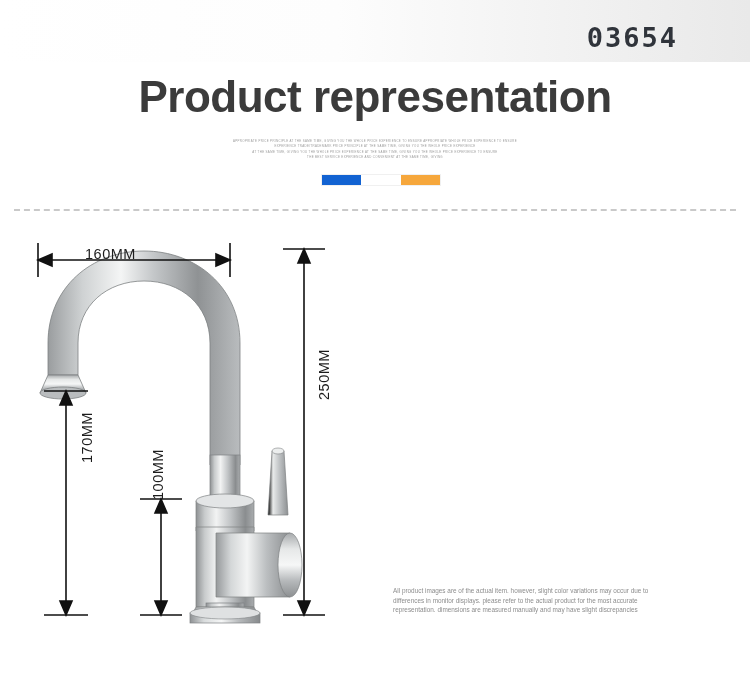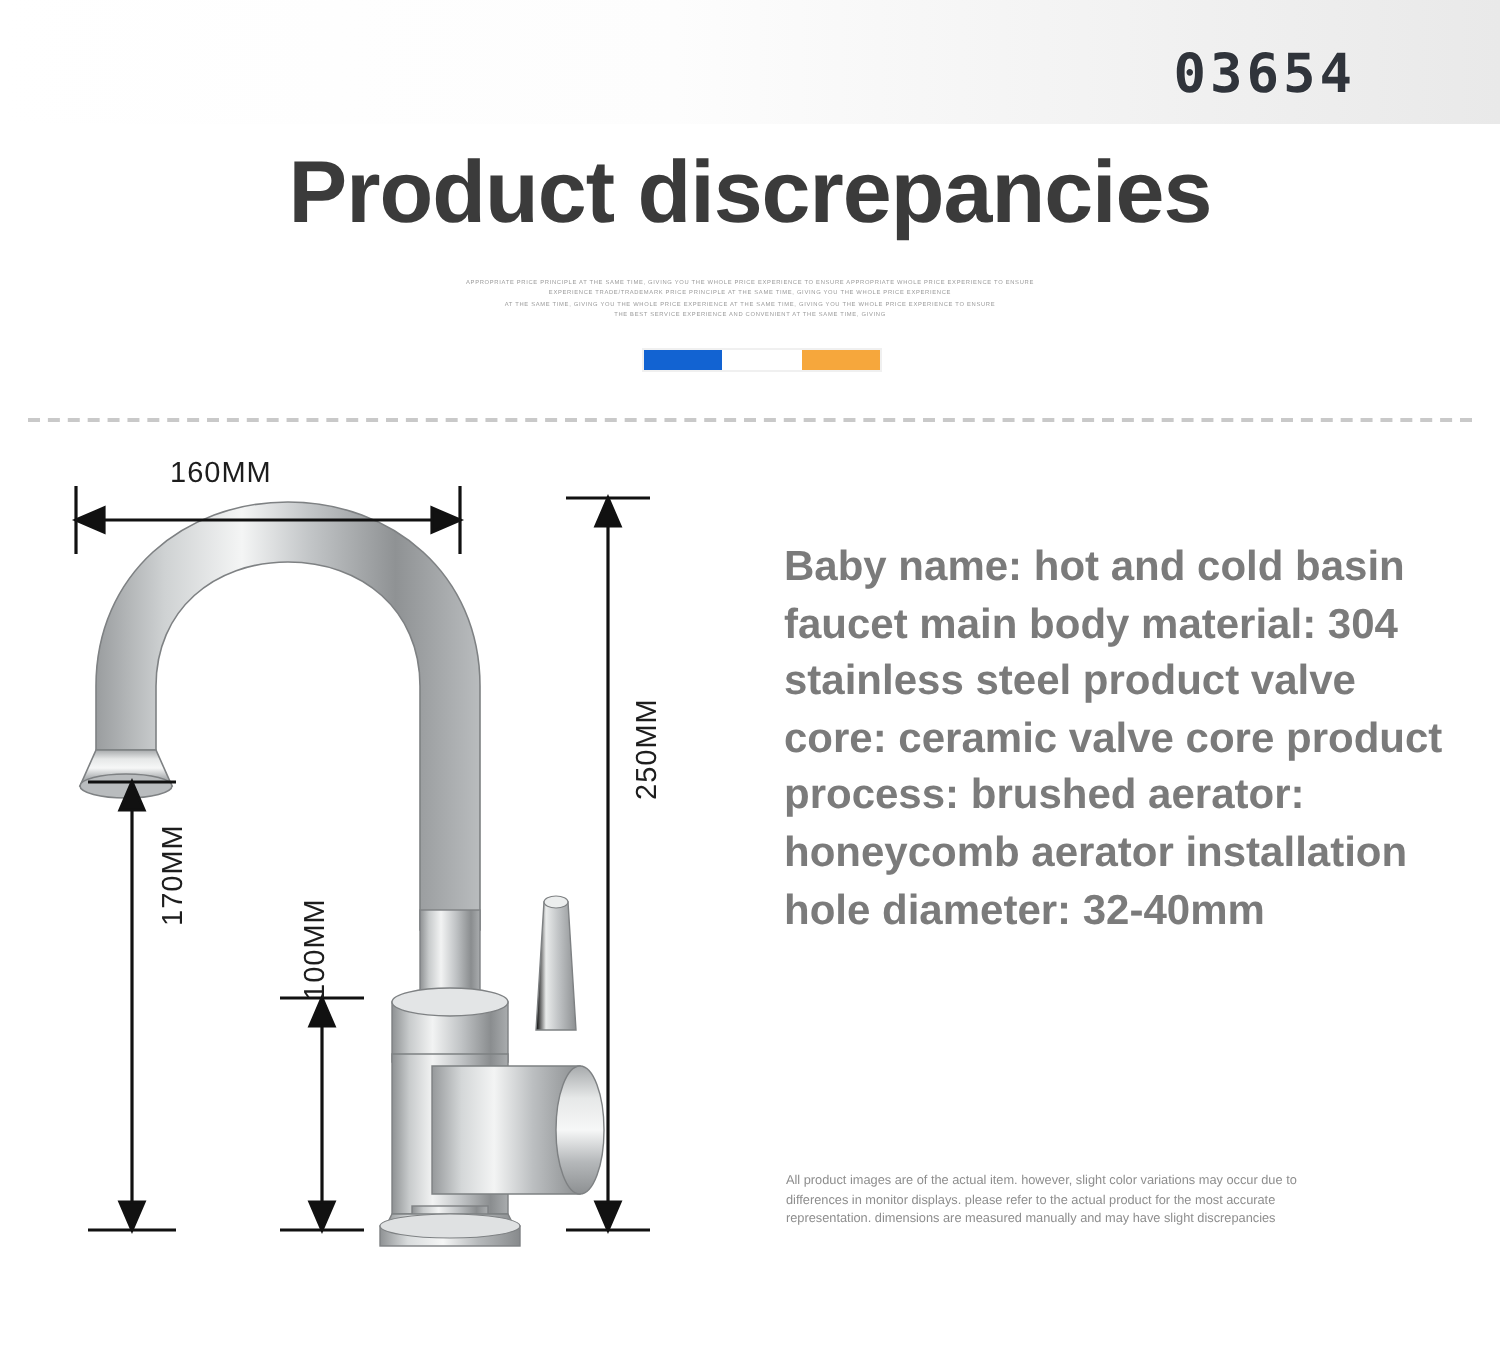--- a/index.html
+++ b/index.html
@@ -75,34 +75,34 @@
 
   
   .drawing{position:absolute;left:0;top:215px;width:380px;height:440px;}
   .drawing svg{display:block;}
 
   .dimlabel{
     position:absolute;font-size:14.5px;color:#1d1d1d;
     font-family:"Liberation Sans", sans-serif;letter-spacing:.5px;
     white-space:nowrap;
   }
-  .lbl-160{left:85px;top:229px;}
+  .lbl-160{left:85px;top:246px;}
   .lbl-170{left:79px;top:463px;transform:rotate(-90deg);transform-origin:left top;}
   .lbl-100{left:150px;top:500px;transform:rotate(-90deg);transform-origin:left top;}
   .lbl-250{left:316px;top:400px;transform:rotate(-90deg);transform-origin:left top;}
 </style>
 </head>
 <body>
 
 <div class="page">
 
   <div class="header-band"></div>
   <div class="watermark">03654</div>
 
-  <div class="title">Product discrepancies</div>
+  <div class="title">Product representation</div>
 
   <div class="subtext">APPROPRIATE PRICE PRINCIPLE AT THE SAME TIME, GIVING YOU THE WHOLE PRICE EXPERIENCE TO ENSURE APPROPRIATE WHOLE PRICE EXPERIENCE TO ENSURE
 EXPERIENCE TRADE/TRADEMARK PRICE PRINCIPLE AT THE SAME TIME, GIVING YOU THE WHOLE PRICE EXPERIENCE
 AT THE SAME TIME, GIVING YOU THE WHOLE PRICE EXPERIENCE AT THE SAME TIME, GIVING YOU THE WHOLE PRICE EXPERIENCE TO ENSURE
 THE BEST SERVICE EXPERIENCE AND CONVENIENT AT THE SAME TIME, GIVING</div>
 
   <div class="colorbar">
     <span class="cb-blue"></span>
     <span class="cb-white"></span>
     <span class="cb-orange"></span>
@@ -220,18 +220,17 @@
         <line x1="283" y1="400" x2="325" y2="400"></line>
       </g>
     </svg>
   </div>
 
   <div class="dimlabel lbl-160">160MM</div>
   <div class="dimlabel lbl-170">170MM</div>
   <div class="dimlabel lbl-100">100MM</div>
   <div class="dimlabel lbl-250">250MM</div>
 
-  <div class="spec-text">Baby name: hot and cold basin faucet main body material: 304 stainless steel product valve core: ceramic valve core product process: brushed aerator: honeycomb aerator installation hole diameter: 32-40mm</div>
   <div class="disclaimer">All product images are of the actual item. however, slight color variations may occur due to
 differences in monitor displays. please refer to the actual product for the most accurate
 representation. dimensions are measured manually and may have slight discrepancies</div>
 
 </div>
 
 </body></html>

